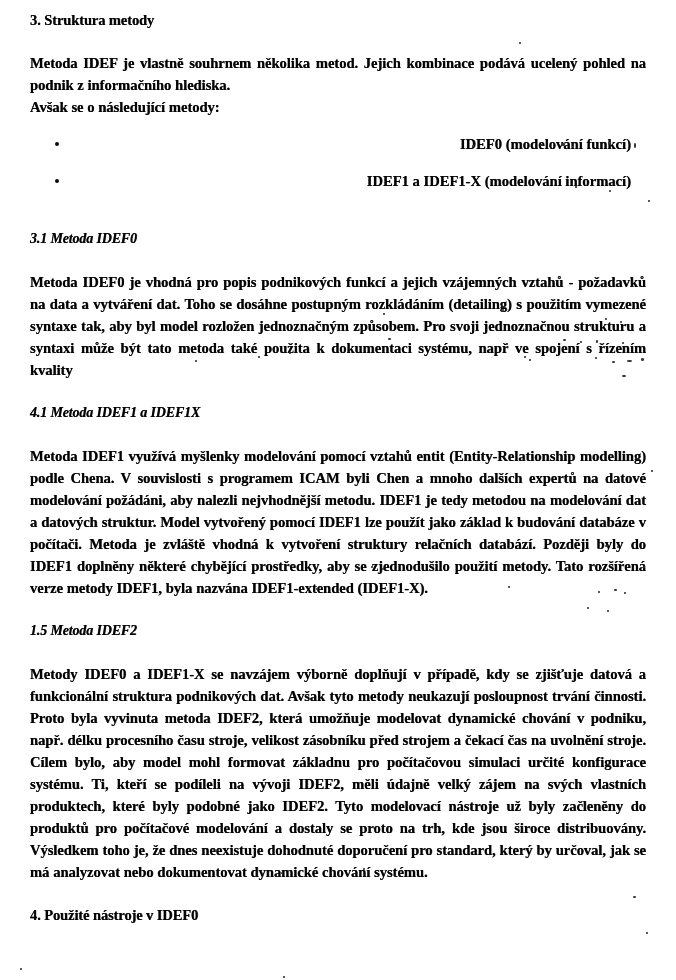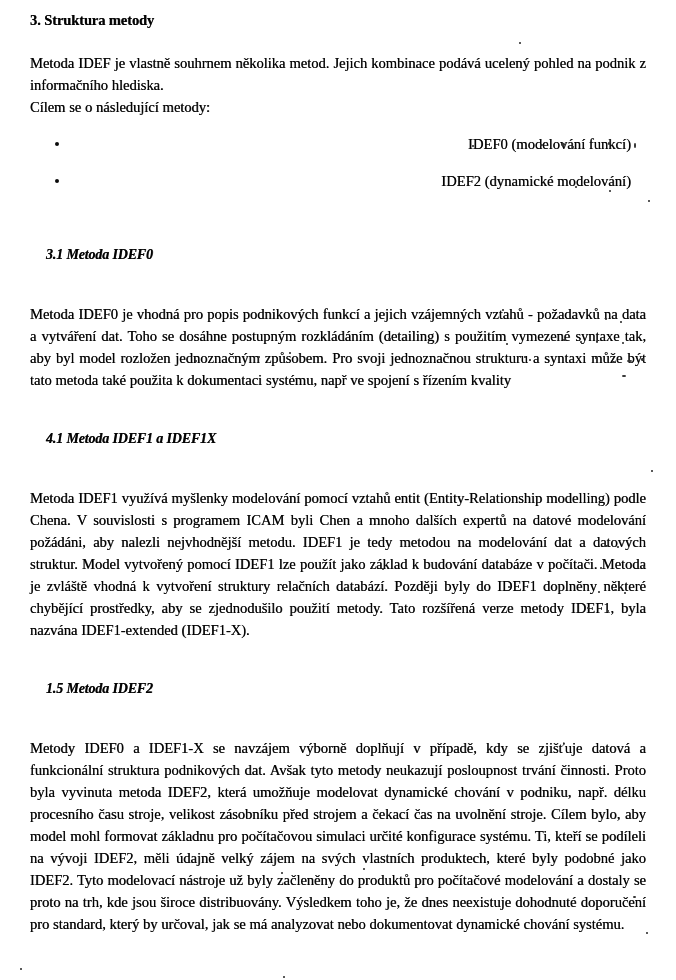--- a/index.html
+++ b/index.html
@@ -45,21 +45,21 @@
     line-height: 20px;
     letter-spacing: -0.1px;
     font-family: "Liberation Serif", "DejaVu Serif", serif;
     -webkit-font-smoothing: none;
   }
 
   h3.sub-heading {
     font-size: 14px;
     font-weight: bold;
     font-style: italic;
-    margin: 16px;
+    margin: 0;
     padding: 0;
     line-height: 20px;
     letter-spacing: -0.15px;
     font-family: "Liberation Serif", "DejaVu Serif", serif;
   }
 
   p.body-text {
     font-size: 14.6px;
     line-height: 22px;
     margin: 0;
@@ -103,44 +103,45 @@
   .speckle {
     position: absolute;
     background: #3a3a3a;
     border-radius: 40%;
     pointer-events: none;
   }
 
   
   .ink {
     text-shadow: 0.35px 0 0 rgba(0,0,0,0.55), -0.25px 0.25px 0 rgba(0,0,0,0.3);
+    font-weight: bold;
   }
 </style>
 </head>
 <body>
 
 <div class="page">
   <div class="content">
 
     <h2 class="section-heading ink">3. Struktura metody</h2>
 
     <div class="gap-22"></div>
 
     <p class="body-text ink">Metoda IDEF je vlastně souhrnem několika metod. Jejich kombinace podává ucelený pohled na podnik z informačního hlediska.</p>
 
-    <p class="body-text last-short ink">Cílem se o následující metody:</p>
+    <p class="body-text last-short ink">Avšak se o následující metody:</p>
 
     <ul class="method-list">
       <li>
         <span class="bullet-dot"></span>
         <span class="ink">IDEF0 (modelování funkcí)</span>
       </li>
       <li>
         <span class="bullet-dot"></span>
-        <span class="ink">IDEF2 (dynamické modelování)</span>
+        <span class="ink">IDEF1 a IDEF1-X (modelování informací)</span>
       </li>
     </ul>
 
     <div class="gap-22"></div>
 
     <h3 class="sub-heading ink">3.1 Metoda IDEF0</h3>
 
     <div class="gap-22"></div>
 
     <p class="body-text ink">Metoda IDEF0 je vhodná pro popis podnikových funkcí a jejich vzájemných vztahů - požadavků na data a vytváření dat. Toho se dosáhne postupným rozkládáním (detailing) s použitím vymezené syntaxe tak, aby byl model rozložen jednoznačným způsobem. Pro svoji jednoznačnou strukturu a syntaxi může být tato metoda také použita k dokumentaci systému, např  ve spojení s řízením kvality</p>
@@ -156,20 +157,21 @@
     <div class="gap-22"></div>
 
     <h3 class="sub-heading ink">1.5 Metoda IDEF2</h3>
 
     <div class="gap-22"></div>
 
     <p class="body-text ink">Metody IDEF0 a IDEF1-X se navzájem výborně doplňují v případě, kdy se zjišťuje datová a funkcionální struktura podnikových dat. Avšak tyto metody neukazují posloupnost trvání činnosti. Proto byla vyvinuta metoda IDEF2, která umožňuje modelovat dynamické chování v podniku, např. délku procesního času stroje, velikost zásobníku před strojem a čekací čas na uvolnění stroje. Cílem bylo, aby model mohl formovat základnu pro počítačovou simulaci určité konfigurace systému. Ti, kteří se podíleli na vývoji IDEF2, měli údajně velký zájem na svých vlastních produktech, které byly podobné jako IDEF2. Tyto modelovací nástroje už byly začleněny do produktů pro počítačové modelování a dostaly se proto na trh, kde jsou široce distribuovány. Výsledkem toho je, že dnes neexistuje dohodnuté doporučení pro standard, který by určoval, jak se má analyzovat nebo dokumentovat dynamické chování systému.</p>
 
     <div class="gap-22"></div>
 
+    <h2 class="section-heading ink">4. Použité nástroje v IDEF0</h2>
 
     <div class="gap-22"></div>
 
 
   </div>
 
   <div id="speckle-layer">
       <div class="speckle" style="left: 519px; top: 42px; width: 2px; height: 2px;"></div>
       <div class="speckle" style="left: 472px; top: 145px; width: 2px; height: 2px;"></div>
       <div class="speckle" style="left: 540px; top: 144px; width: 3px; height: 2px;"></div>

